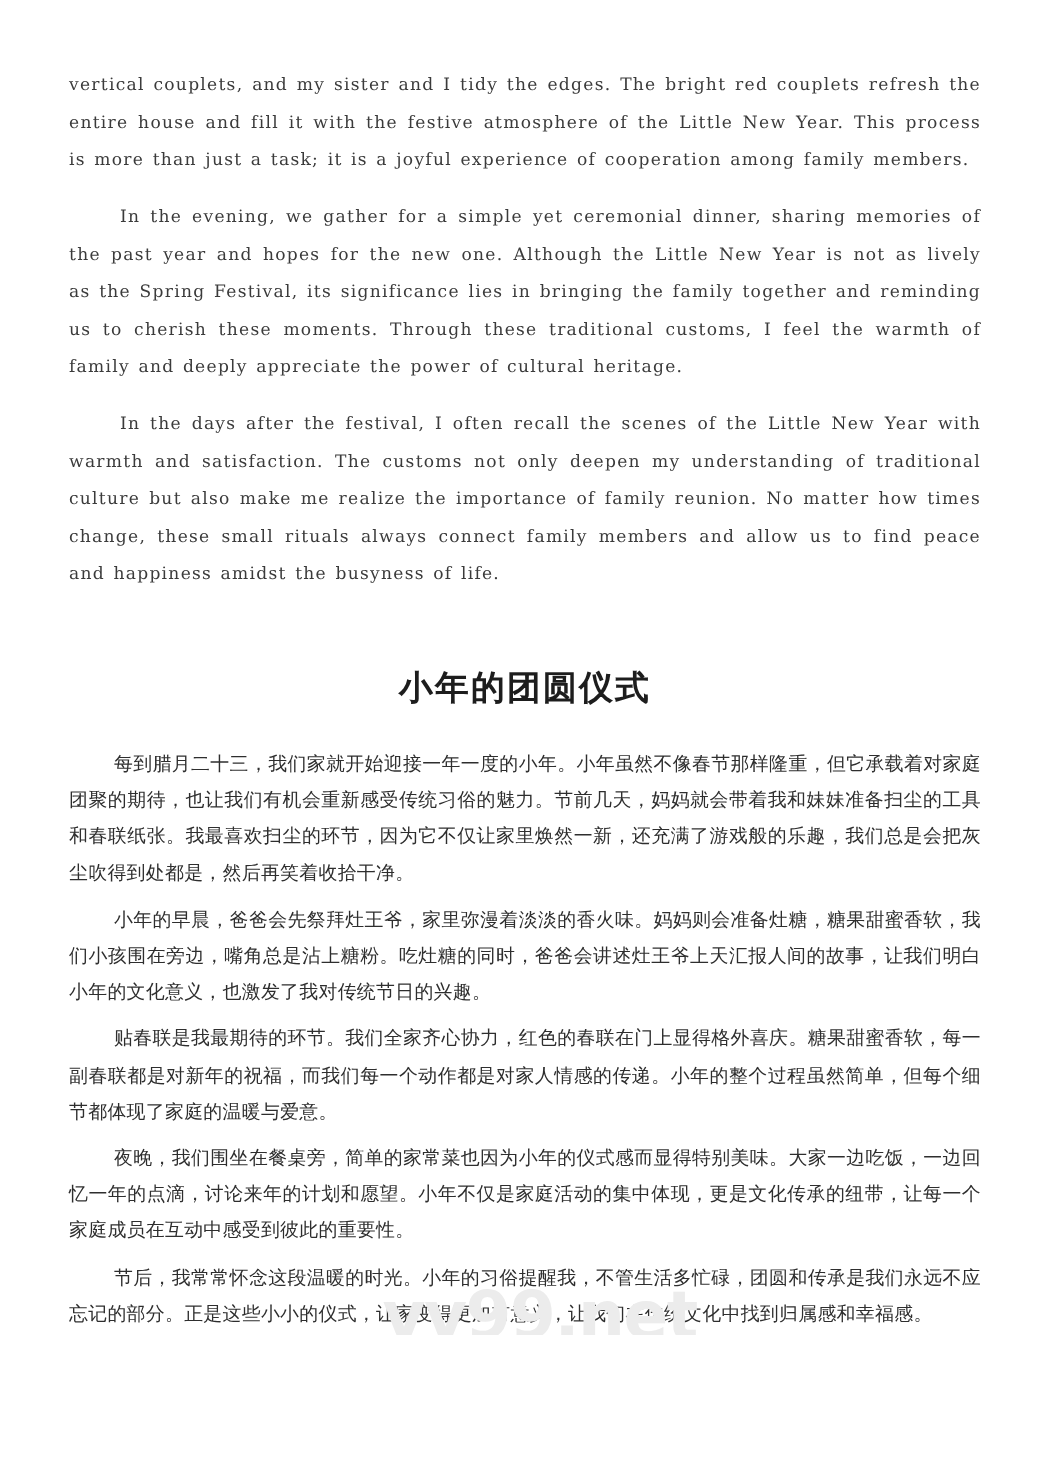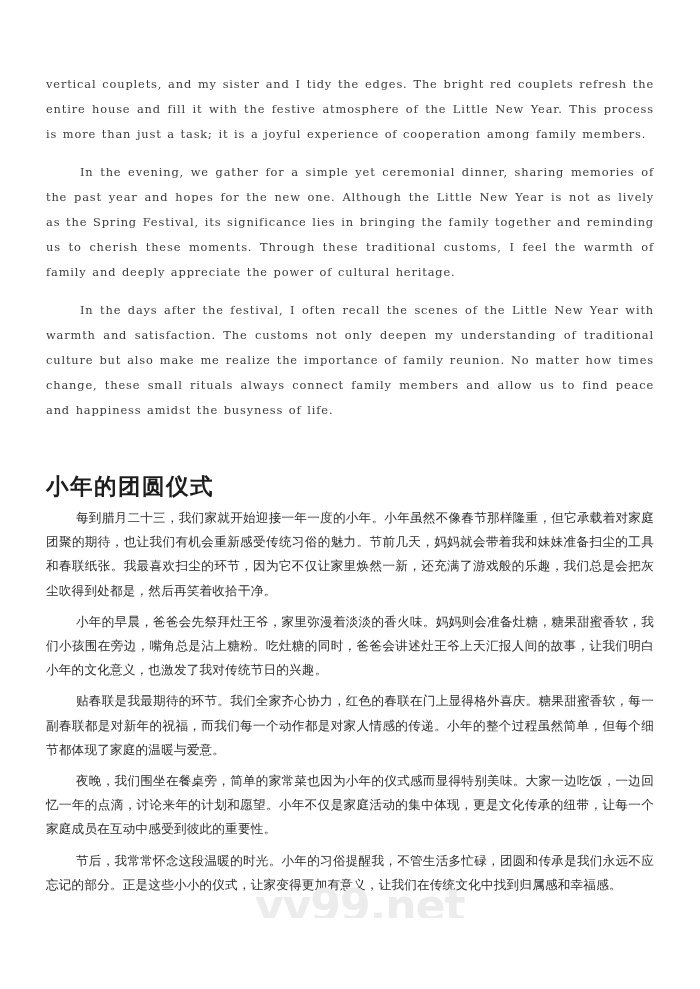--- a/index.html
+++ b/index.html
@@ -12,21 +12,20 @@
     background: #ffffff;
     font-family: "Liberation Serif", serif;
     overflow: hidden;
   }
   .page {
     position: relative;
     width: 700px;
     height: 890px;
     box-sizing: border-box;
     overflow: hidden;
-    margin-top: 28px;
   }
   .content {
     position: absolute;
     left: 46px;
     top: 44px;
     width: 608px;
   }
 
   
   .en-para {
@@ -42,38 +41,39 @@
     text-indent: 0;
   }
   .en-para.indent {
     text-indent: 34px;
   }
 
   
   .cn-heading {
     margin: 0;
     padding: 0;
+    text-align: center;
     font-family: "DejaVu Sans", "Liberation Sans", sans-serif;
     font-weight: bold;
     font-size: 22.5px;
     color: #1d1d1d;
     letter-spacing: 1.5px;
   }
   .heading-wrap {
     position: absolute;
     left: 46px;
     top: 443px;
     width: 608px;
   }
 
   
   .cn-block {
     position: absolute;
     left: 46px;
-    top: 478px;
+    top: 497px;
     width: 608px;
   }
   .cn-para {
     font-family: "DejaVu Serif", "Liberation Serif", serif;
     font-size: 12.6px;
     line-height: 24.2px;
     color: #2e2e2e;
     text-align: justify;
     text-indent: 30px;
     margin: 0 0 7px 0;

